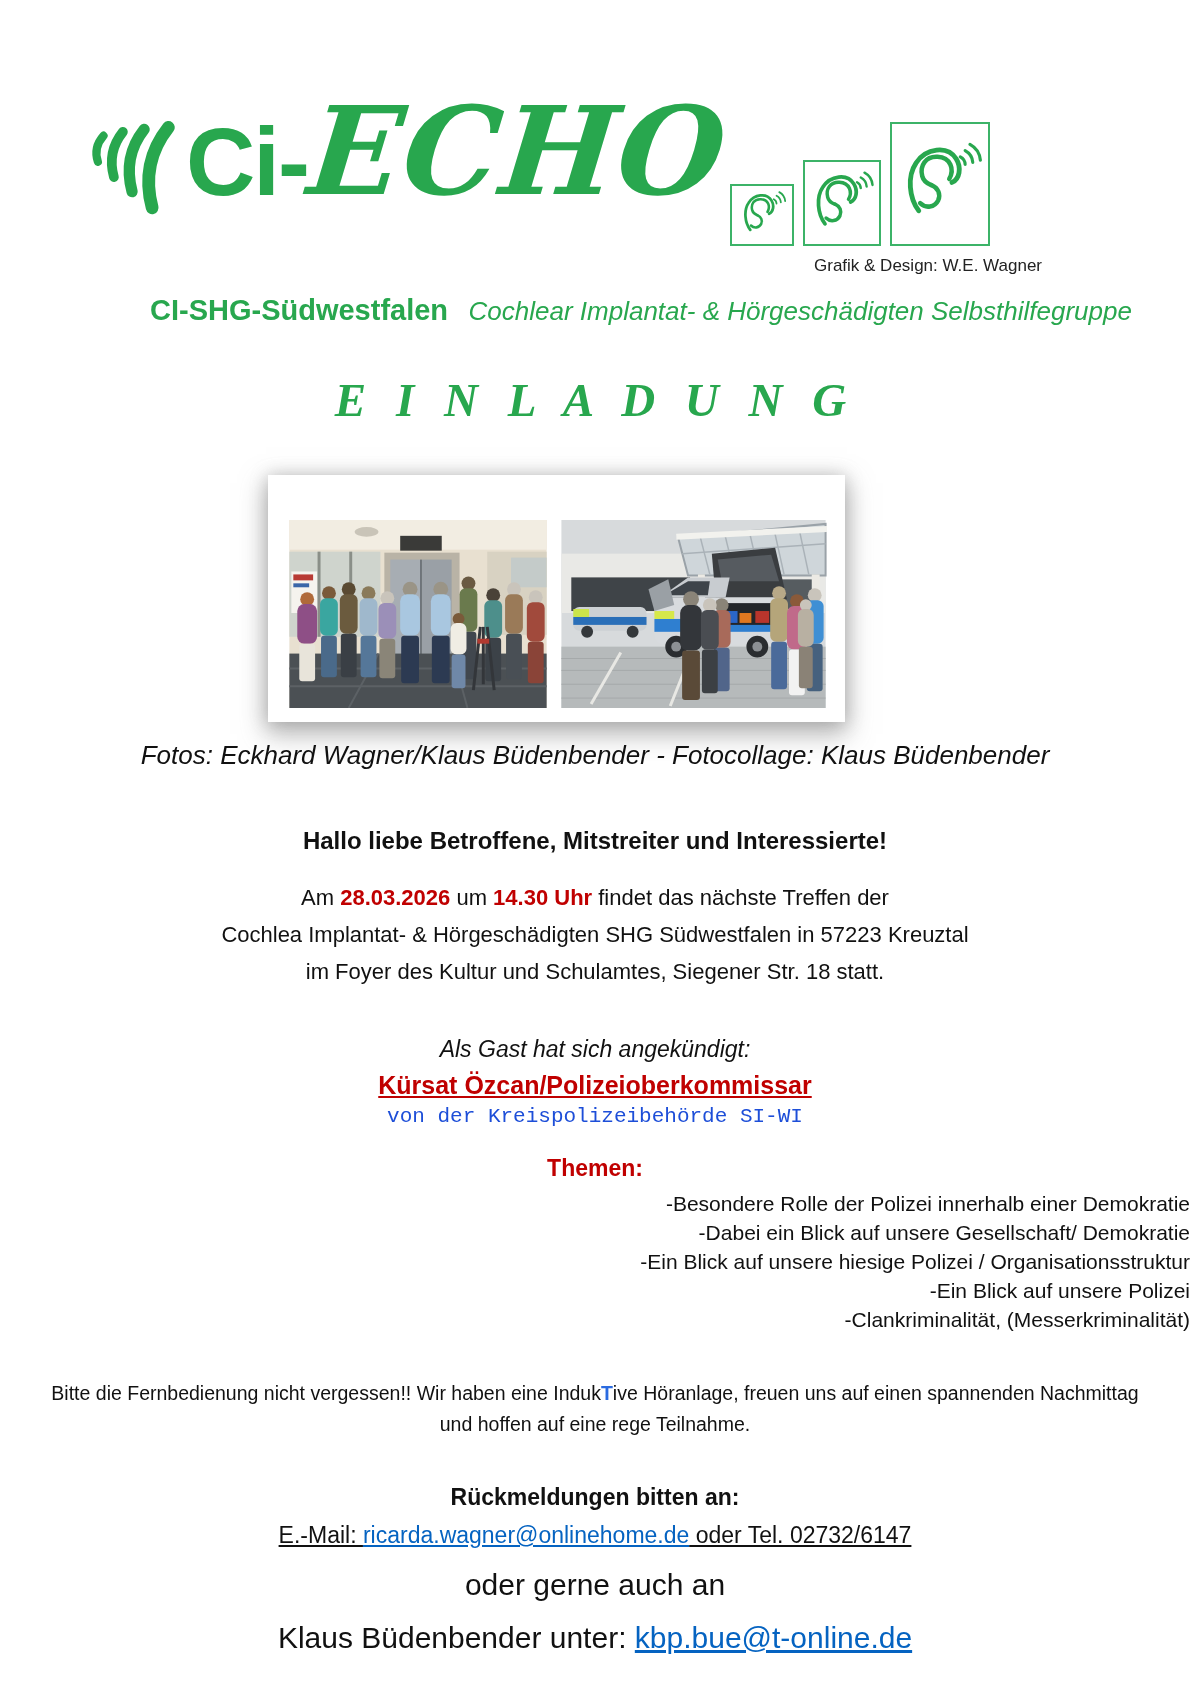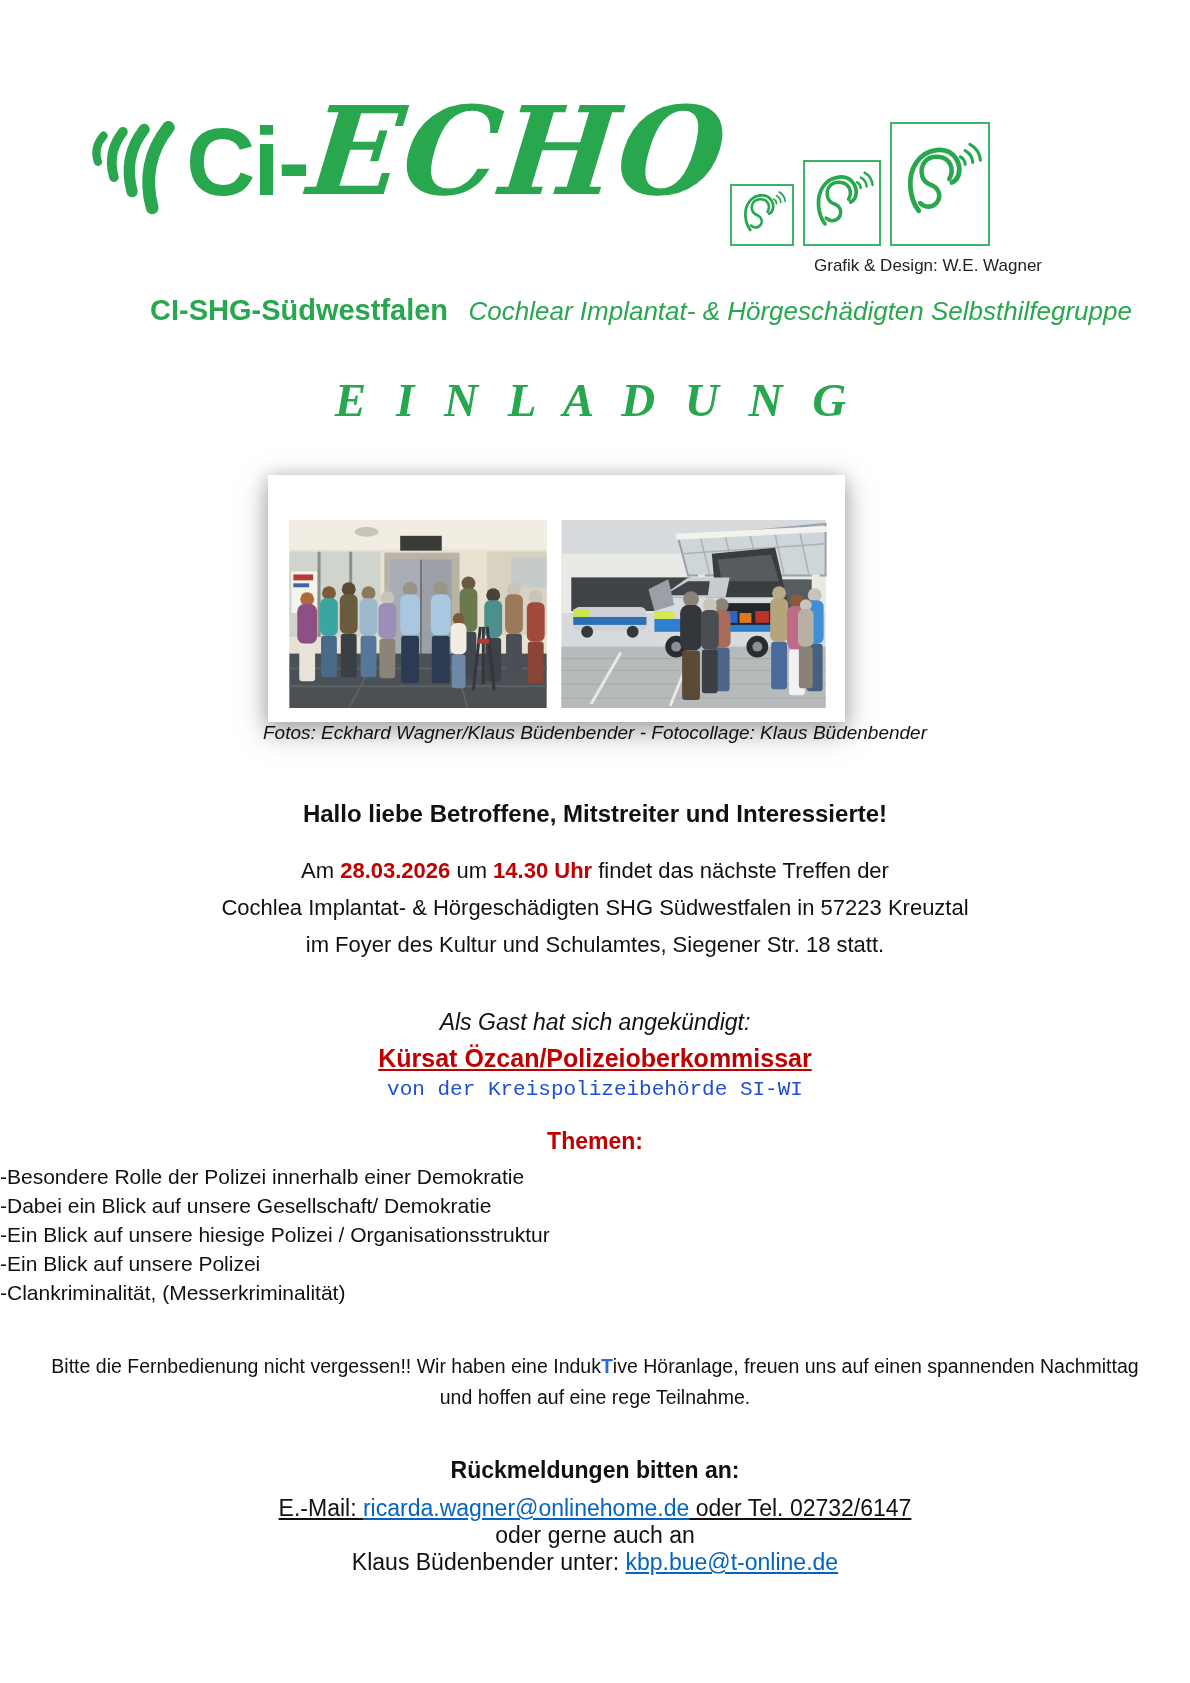--- a/index.html
+++ b/index.html
@@ -36,36 +36,36 @@
   
   .title{margin-top:46px;text-align:center;color:var(--green);
          font-family:"Liberation Serif","DejaVu Serif",serif;font-style:italic;font-weight:bold;
          font-size:47px;letter-spacing:9px;}
 
   
   .collage{margin:48px 0 0 268px;width:577px;background:#fff;padding:45px 18px 14px 20px;
            box-shadow:0 10px 24px 2px rgba(110,110,110,.5),0 0 16px rgba(150,150,150,.4);
            display:flex;gap:12px;}
   .photo{display:block;}
-  .caption{text-align:center;font-style:italic;font-size:19px;color:#111;}
+  .caption{margin-top:18px;text-align:center;font-style:italic;font-size:26px;color:#111;}
 
   
   .greeting{margin-top:56px;text-align:center;font-size:24px;font-weight:bold;color:#111;}
   .meeting{margin-top:24px;text-align:center;font-size:22px;line-height:37px;color:#111;}
   .hl-red{color:var(--red);font-weight:bold;}
   .guest-intro{margin-top:46px;text-align:center;font-size:23px;font-style:italic;color:#111;}
   .guest-name{margin-top:8px;text-align:center;font-size:25px;font-weight:bold;color:var(--red);text-decoration:underline;}
   .guest-affil{margin-top:5px;text-align:center;font-size:21px;color:#1d4ed8;font-family:Liberation Mono, monospace;}
   .topics-heading{margin-top:27px;text-align:center;font-size:23px;font-weight:bold;color:var(--red);}
-  .topics{margin-top:7px;text-align:left;font-size:21px;line-height:29px;color:#111;}
+  .topics{margin-top:7px;text-align:right;font-size:21px;line-height:29px;color:#111;}
   .note{margin-top:44px;text-align:center;font-size:19.5px;line-height:31px;color:#111;}
   .hl-blue{color:var(--highlight-blue);font-weight:bold;}
   .contact-heading{margin-top:44px;text-align:center;font-size:23px;font-weight:bold;color:#111;}
   .contact-line{margin-top:11px;text-align:center;font-size:23px;color:#111;text-decoration:underline;}
-  .contact-alt{text-align:center;font-size:23px;color:#111;}
+  .contact-alt{margin-top:19px;text-align:center;font-size:30px;color:#111;}
   a.email-link{color:var(--link-blue);text-decoration:underline;cursor:pointer;}
 </style>
 </head>
 <body>
 
 <svg width="0" height="0" style="position:absolute">
   <defs>
     <g id="ear-shape" fill="none" stroke="currentColor" stroke-linecap="round">
       <path d="M30,104 C16,86 13,54 26,35 C40,13 72,9 84,29 C92,42 89,58 78,63" stroke-width="7"></path>
       <path d="M74,58 C82,44 76,27 57,26 C40,25 31,39 35,54 C37,62 43,65 48,67" stroke-width="6.5"></path>

